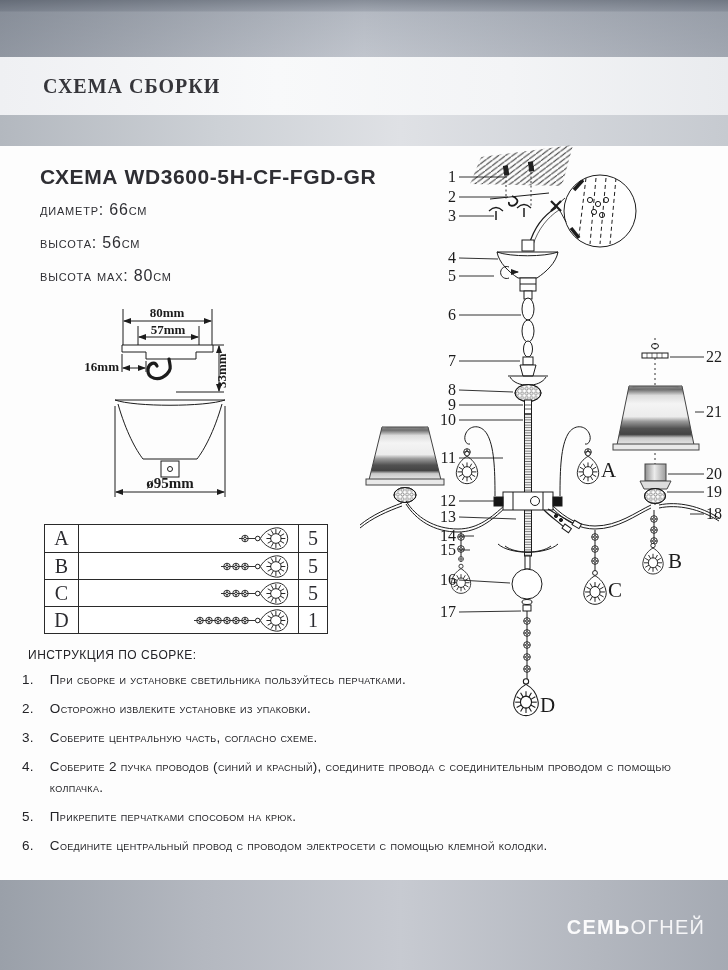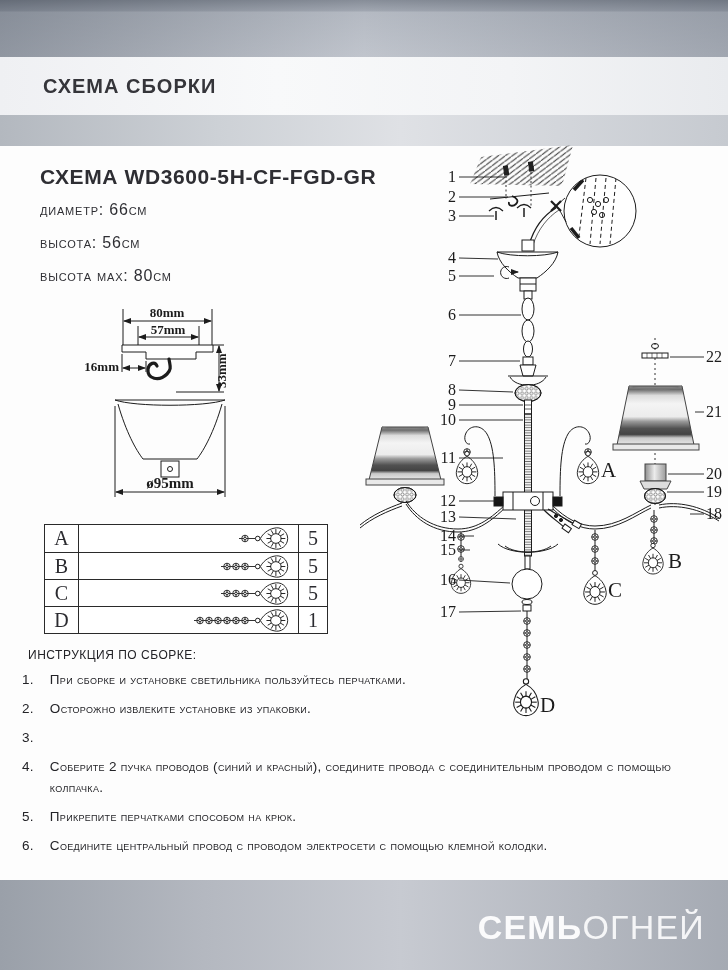--- a/index.html
+++ b/index.html
@@ -4,29 +4,29 @@
 <style>
   html,body{margin:0;padding:0;background:#888;}
   .page{position:relative;width:728px;height:970px;overflow:hidden;
         font-family:"Liberation Sans",sans-serif;color:#2b2b30;
         background:linear-gradient(90deg,#a9aeb6 0%,#c9cdd3 20%,#e2e4e8 48%,#d9dce0 62%,#bdc1c8 100%);}
   .band-top{position:absolute;left:0;top:0;width:728px;height:57px;
         background:linear-gradient(180deg,#989ea7 0,#b6bbc3 11px,#ccd0d6 12px,#d9dce1 100%),
                    linear-gradient(90deg,#a9aeb6,#e2e4e8 50%,#bdc1c8);background-blend-mode:multiply;}
   .title-strip{position:absolute;left:0;top:57px;width:728px;height:58px;
         background:linear-gradient(90deg,#eff0f3 0%,#f8f9fa 38%,#f3f4f6 70%,#e9ebee 100%);
-        display:flex;align-items:center;}
+        display:flex;align-items:center;font-family:Liberation Serif, serif;}
   .page-title{margin-left:43px;font-size:20px;font-weight:700;letter-spacing:1px;color:#35353a;}
   .band-mid{position:absolute;left:0;top:115px;width:728px;height:31px;
         background:linear-gradient(90deg,#b3b8bf 0%,#cdd1d6 30%,#dfe1e5 55%,#c6cad0 100%);}
   .content{position:absolute;left:0;top:146px;width:728px;height:734px;background:#fdfdfd;}
   .band-bottom{position:absolute;left:0;top:880px;width:728px;height:90px;
         background:linear-gradient(90deg,#9aa0a9 0%,#b4b8c0 28%,#c7cad1 55%,#b3b7bf 82%,#a5aab3 100%);
         display:flex;align-items:center;justify-content:flex-end;padding-right:23px;box-sizing:border-box;}
-  .brand{font-size:34px;letter-spacing:1.2px;color:#fbfbfc;padding-top:4px;}
+  .brand{font-size:20px;letter-spacing:1.2px;color:#fbfbfc;padding-top:4px;}
   .brand b{font-weight:700;}
   .brand span.light{font-weight:400;opacity:.93;}
 
   .model-block{position:absolute;left:40px;top:160px;line-height:33px;}
   .model-name{font-size:21px;font-weight:600;letter-spacing:.6px;color:#2e2e33;}
   .model-spec{font-size:16px;font-weight:500;letter-spacing:.8px;font-variant:small-caps;color:#2e2e33;}
 
   .mount-svg{position:absolute;left:78px;top:296px;}
   .diagram-svg{position:absolute;left:414px;top:145px;}
   svg{overflow:visible;}
@@ -491,20 +491,21 @@
     <div class="instr-item">
       <span class="num">1.</span>
       <span class="txt">При сборке и установке светильника пользуйтесь перчатками.</span>
     </div>
     <div class="instr-item">
       <span class="num">2.</span>
       <span class="txt">Осторожно извлеките установке из упаковки.</span>
     </div>
     <div class="instr-item">
       <span class="num">3.</span>
+      <span class="txt">Соберите центральную часть, согласно схеме.</span>
     </div>
     <div class="instr-item">
       <span class="num">4.</span>
       <span class="txt">Соберите 2 пучка проводов (синий и красный), соедините провода с соединительным проводом с помощью колпачка.</span>
     </div>
     <div class="instr-item">
       <span class="num">5.</span>
       <span class="txt">Прикрепите перчатками способом на крюк.</span>
     </div>
     <div class="instr-item">

